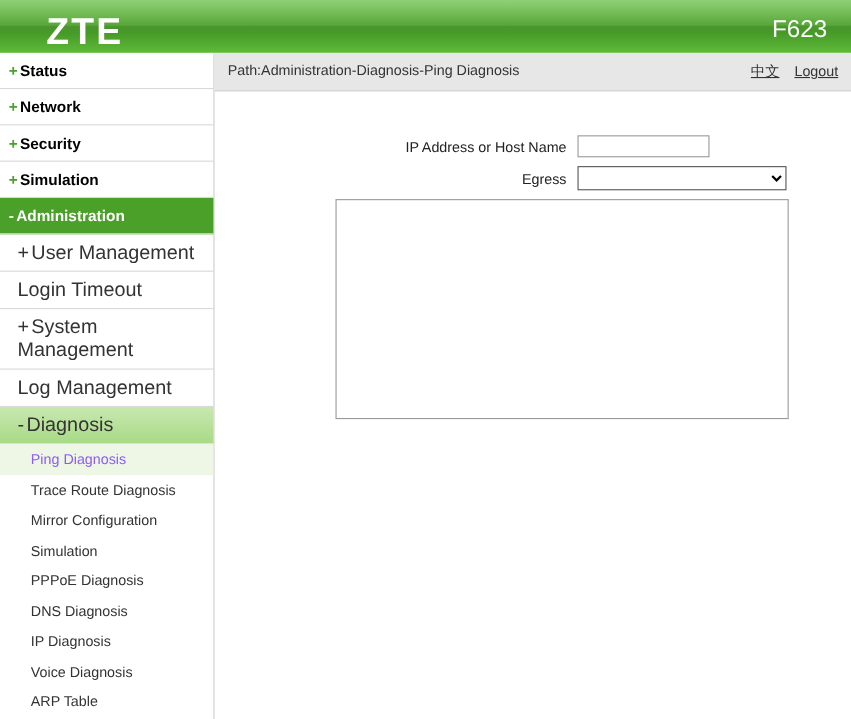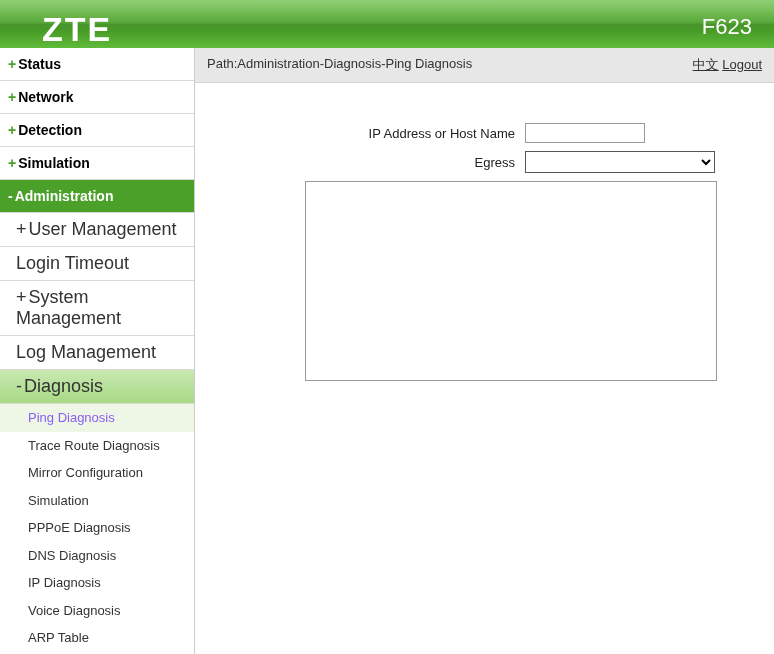--- a/index.html
+++ b/index.html
@@ -107,20 +107,21 @@
     border-bottom:1px solid #d2d2d2;
     padding:8px 12px;
     font-size:13px;
     color:#333;
     display:flex;
     justify-content:space-between;
   }
   .pathbar .links a {
     color:#333;
     text-decoration:underline;
+    margin-left:10px;
     cursor:pointer;
   }
   .form-area {
     padding: 40px 40px 20px 40px;
   }
   .form-row {
     display:flex;
     align-items:center;
     margin-bottom:8px;
   }
@@ -159,21 +160,21 @@
 <div class="header">
   <div class="logo">ZTE</div>
   <div class="model">F623</div>
 </div>
 
 <div class="container">
 
   <div class="sidebar">
     <div class="menu-top collapsed">Status</div>
     <div class="menu-top collapsed">Network</div>
-    <div class="menu-top collapsed">Detection</div>
+    <div class="menu-top collapsed">Security</div>
     <div class="menu-top collapsed">Simulation</div>
     <div class="menu-top expanded">Administration</div>
 
     <div class="menu-sub collapsed">User Management</div>
     <div class="menu-sub">Login Timeout</div>
     <div class="menu-sub collapsed">System Management</div>
     <div class="menu-sub">Log Management</div>
     <div class="menu-sub expanded-sub">Diagnosis</div>
 
     <div class="menu-leaf active">Ping Diagnosis</div>

